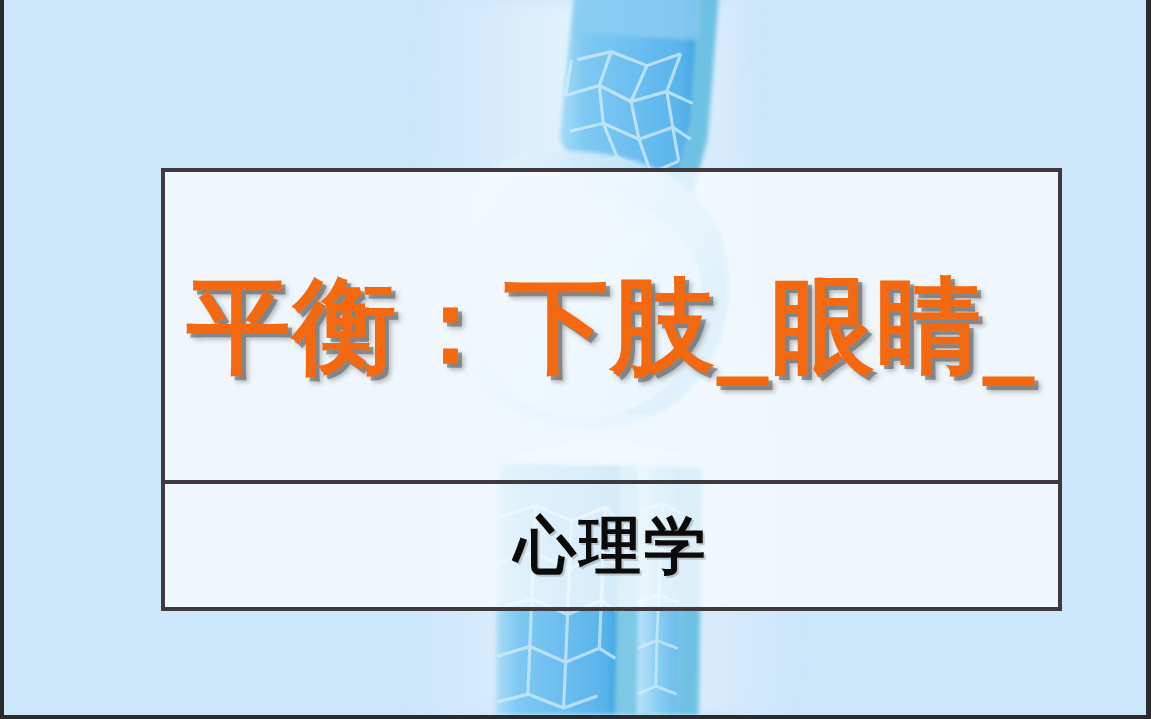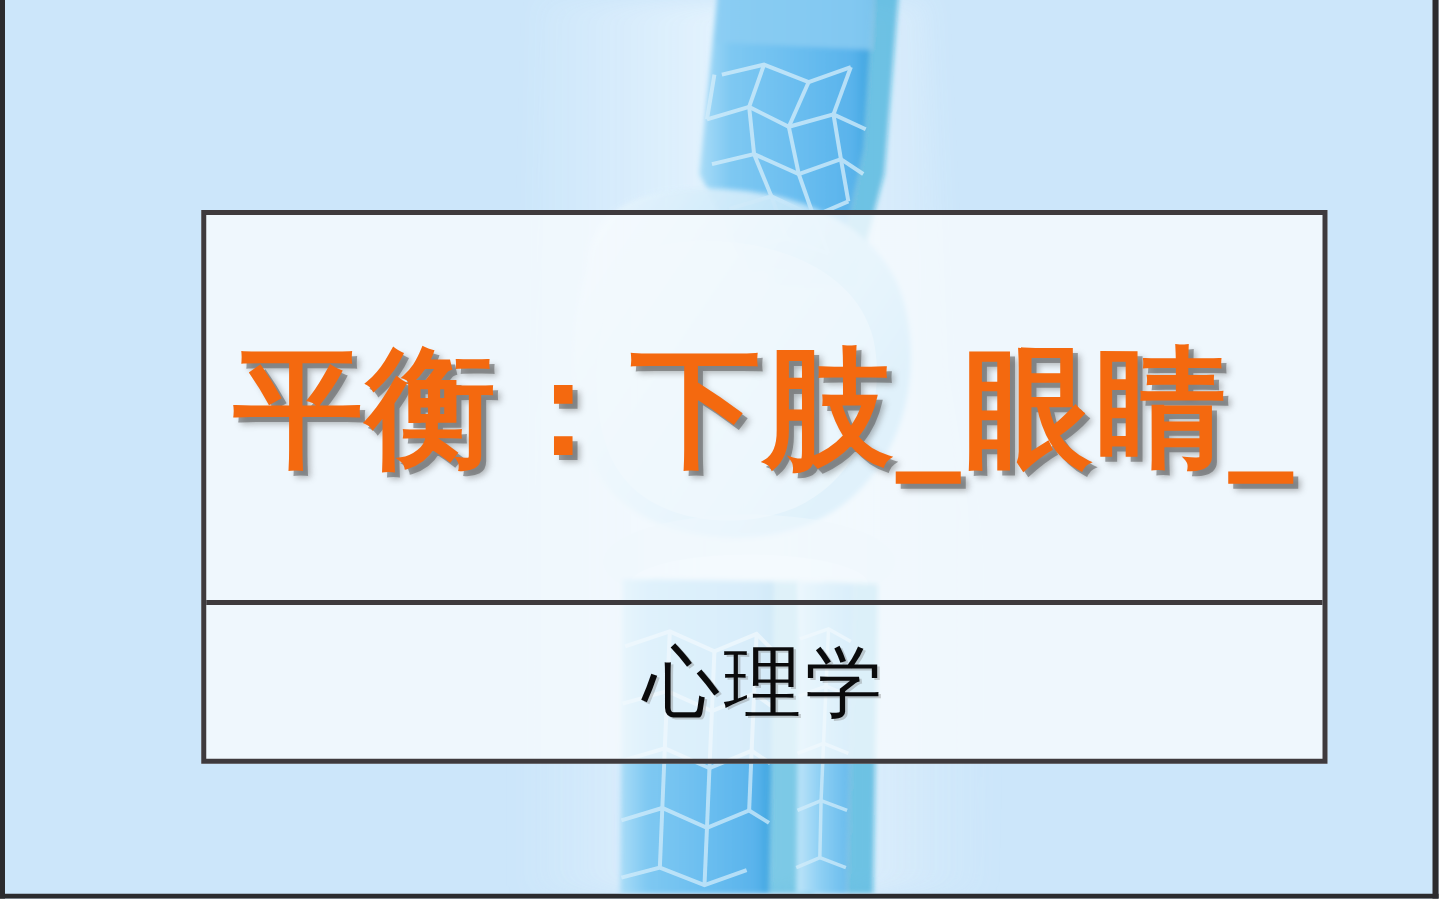--- a/index.html
+++ b/index.html
@@ -80,21 +80,21 @@
     text-shadow:
        4px 4px 0 rgba(90,90,90,0.55),
        6px 6px 5px rgba(80,80,80,0.40);
   }
   .title-line.l2 {
     letter-spacing: 6px;
   }
 
   .subtitle {
     font-family: "DejaVu Sans", "Liberation Sans", sans-serif;
-    font-weight: normal;
+    font-weight: bold;
     font-size: 62px;
     letter-spacing: 3px;
     color: #0b0b0c;
     white-space: nowrap;
     text-shadow: 2px 2px 0 rgba(120,120,120,0.35);
     text-align: right;
   }
 </style>
 </head>
 <body>

